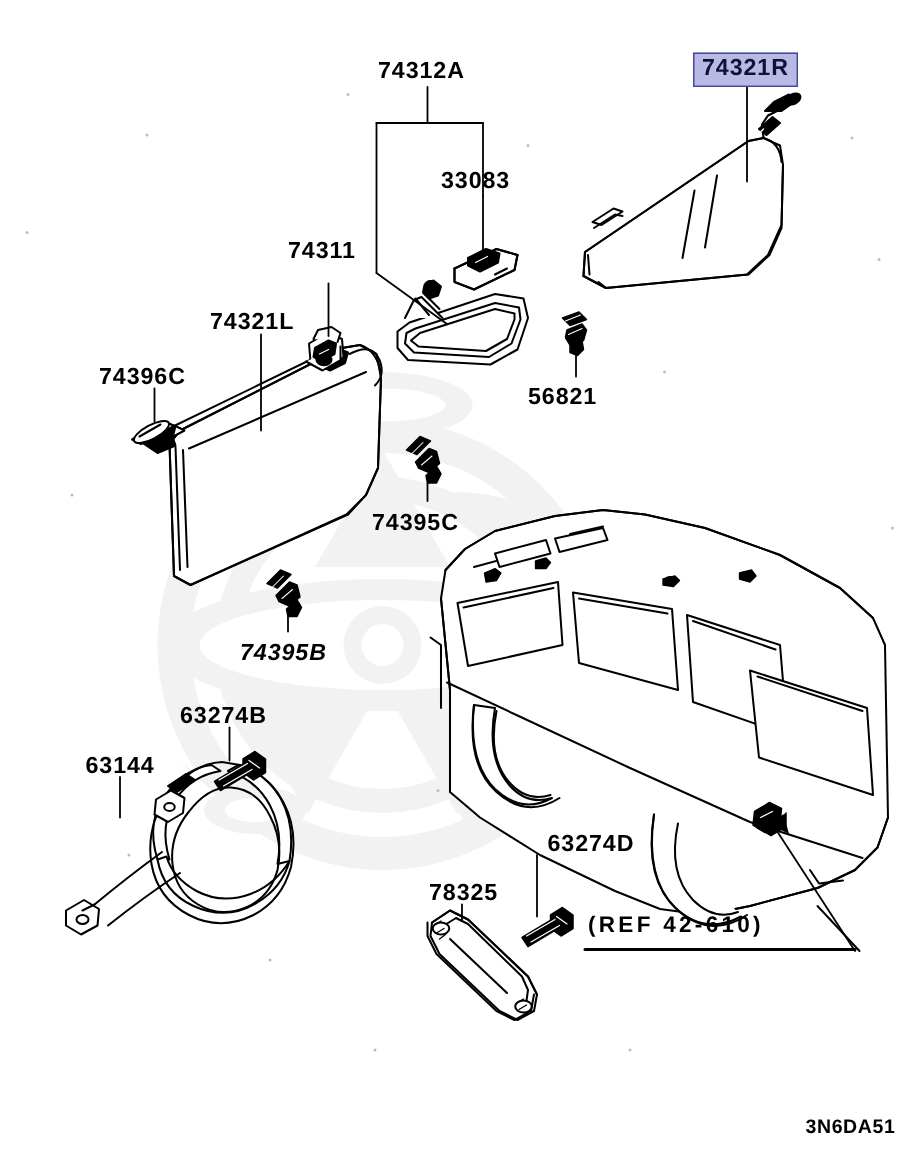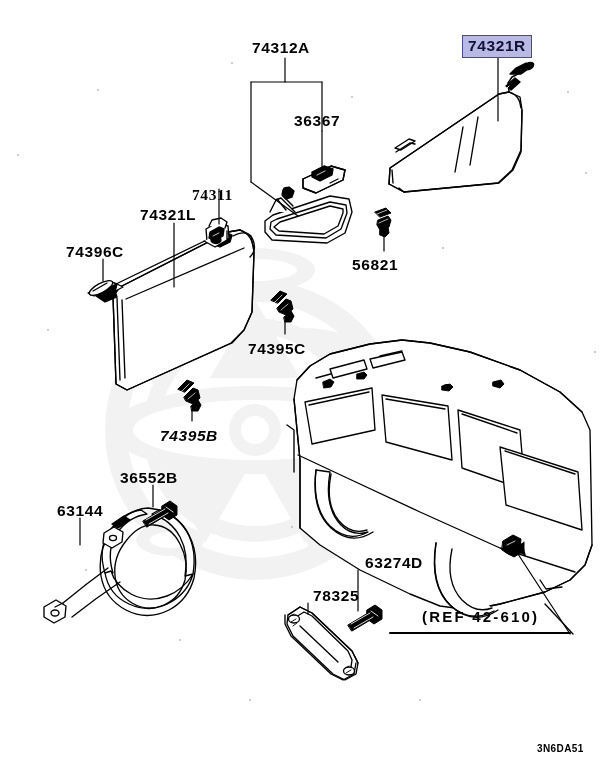--- a/index.html
+++ b/index.html
@@ -47,21 +47,21 @@
     font-weight: bold;
     font-size: 15px;
     letter-spacing: 2.2px;
     color: #000;
     white-space: nowrap;
   }
   .sheetcode {
     position: absolute;
     font-family: "Liberation Sans", sans-serif;
     font-weight: bold;
-    font-size: 10px;
+    font-size: 13px;
     letter-spacing: 0.4px;
     color: #000;
     white-space: nowrap;
   }
 </style>
 </head>
 <body>
 
 <div id="sheet">
 
@@ -413,42 +413,42 @@
 
         <path d="M308 603 L308 614"></path>
       </g>
     </g>
   </svg>
 
   <div>
 
     <div class="label" style="left:252px; top:40px;text-align:right;">74312A</div>
 
-    <div class="label" style="left:294px; top:113px;">36367</div>
+    <div class="label" style="left:294px; top:113px;">33083</div>
 
     <div class="label hl" style="left:462px; top:11px;margin-top:24px;">74321R</div>
 
-    <div class="label" style="left:192px; top:187px;font-family:Liberation Serif, serif;">74311</div>
+    <div class="label" style="left:192px; top:160px;">74311</div>
 
     <div class="label" style="left:140px; top:207px;text-align:center;">74321L</div>
 
     <div class="label" style="left:66px; top:244px;">74396C</div>
 
     <div class="label" style="left:352px; top:257px;">56821</div>
 
     <div class="label" style="left:248px; top:341px;">74395C</div>
 
     <div class="label" style="left:160px; top:428px;font-style:italic;">74395B</div>
 
-    <div class="label" style="left:120px; top:470px;">36552B</div>
+    <div class="label" style="left:120px; top:470px;">63274B</div>
 
     <div class="label" style="left:57px; top:503px;text-align:center;">63144</div>
 
     <div class="label" style="left:333px; top:555px;margin-left:32px;">63274D</div>
 
-    <div class="label" style="left:286px; top:588px;margin-left:27px;">78325</div>
-
-    <div class="refbox" style="left:392px; top:608px;margin-left:30px;">(REF 42-610)</div>
+    <div class="label" style="left:286px; top:588px;">78325</div>
+
+    <div class="refbox" style="left:392px; top:608px;">(REF 42-610)</div>
 
     <div class="sheetcode" style="left:537px; top:743px;">3N6DA51</div>
   </div>
 
 </div>
 
 </body></html>

